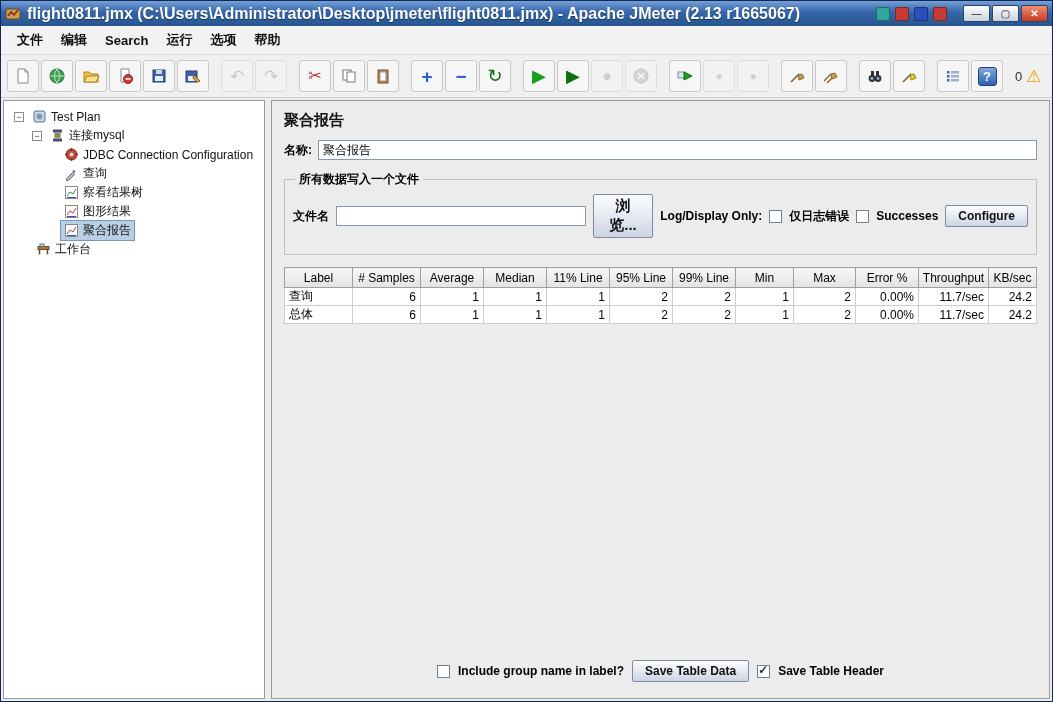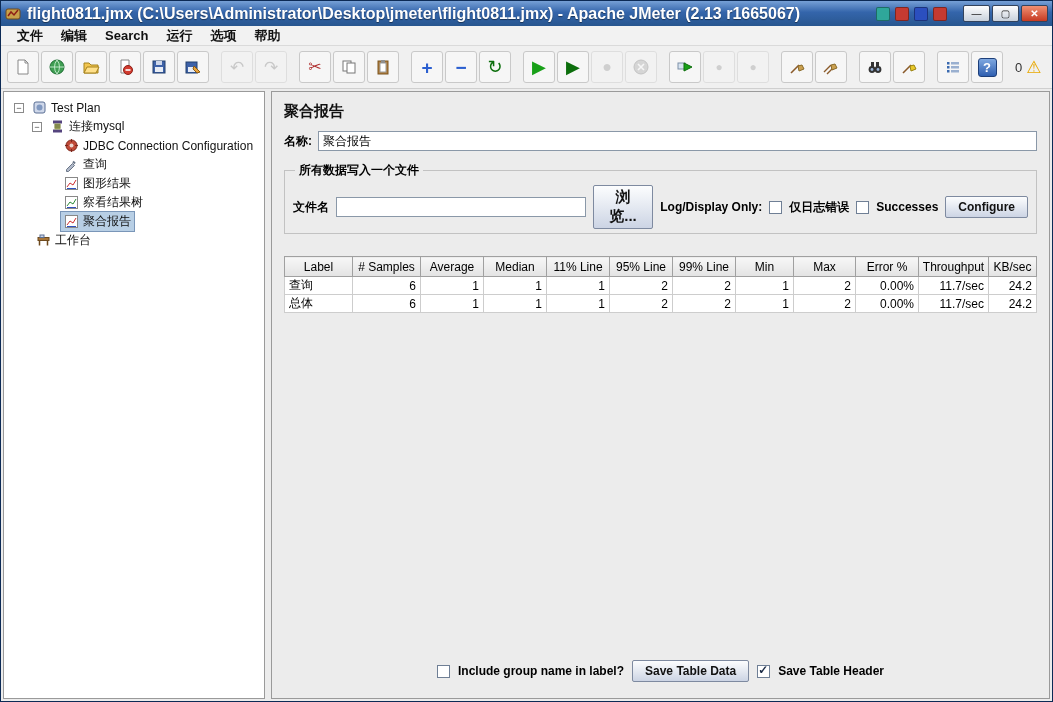--- a/index.html
+++ b/index.html
@@ -14,21 +14,21 @@
   .badges{display:flex;gap:5px;margin-right:10px;align-items:center;}
   .badge{width:14px;height:14px;border-radius:2px;border:1px solid rgba(0,0,0,.35);}
   .badge.teal{background:#2fa79a;}
   .badge.red{background:#c53а32;background:#c53a32;}
   .badge.blue{background:#2b4fbf;}
   .winbtns{display:flex;gap:2px;}
   .winbtn{width:27px;height:17px;border:1px solid #33435c;border-radius:2px;background:linear-gradient(#fdfdfd,#c9d1dc);font-size:10px;line-height:15px;text-align:center;color:#222;}
   .winbtn.close{background:linear-gradient(#f09072,#c63a22);color:#fff;font-weight:bold;}
 
   
-  .menubar{height:20px;flex:0 0 auto;background:#f2f2f2;border-bottom:1px solid #dadada;display:flex;align-items:center;padding:0 8px;gap:2px;}
+  .menubar{height:29px;flex:0 0 auto;background:#f2f2f2;border-bottom:1px solid #dadada;display:flex;align-items:center;padding:0 8px;gap:2px;}
   .menu-item{font-size:13px;font-weight:bold;color:#111;padding:2px 8px;}
 
   
   .toolbar{height:43px;flex:0 0 auto;background:#f0f0f0;border-bottom:1px solid #cfcfcf;display:flex;align-items:center;padding:0 6px;}
   .tgroup{display:flex;gap:2px;margin-right:12px;}
   .tbtn{width:32px;height:32px;border:1px solid #c9c9c9;border-radius:3px;background:#f6f6f6;display:flex;align-items:center;justify-content:center;}
   .tbtn.disabled{opacity:.45;}
   .glyph{font-size:16px;line-height:1;}
   .g-blue{color:#2b5fd0;font-weight:bold;font-size:19px;}
   .g-green{color:#18a018;font-size:18px;}
@@ -52,21 +52,21 @@
   .tspacer{width:14px;flex:0 0 auto;}
   .nodewrap{display:inline-flex;align-items:center;gap:4px;padding:1px 3px;border:1px solid transparent;}
   .nodewrap.sel{background:#b8cfe5;border:1px solid #7a96b8;}
   .tico{width:15px;height:15px;flex:0 0 auto;}
 
   
   .panel-title{font-size:15px;font-weight:bold;color:#111;margin:2px 0 10px;}
   .frow{display:flex;align-items:center;gap:6px;margin-bottom:5px;}
   .flabel{font-size:12px;font-weight:bold;white-space:nowrap;}
   .tfield{flex:1;height:20px;border:1px solid #8a98a8;background:#fff;font-size:12px;padding:0 4px;font-family:"Liberation Sans",sans-serif;}
-  .filebox{border:1px solid #c2c2c2;margin:6px 0 20px;padding:6px 8px 4px;}
+  .filebox{border:1px solid #c2c2c2;margin:6px 0 10px;padding:6px 8px 16px;}
   .filebox legend{font-size:12px;font-weight:bold;padding:0 4px;margin-left:2px;}
   .filerow{display:flex;align-items:center;gap:7px;}
   .fileinput{flex:0 1 250px;}
   .btn{border:1px solid #7e8aa0;background:linear-gradient(#fcfdfe,#e2e7f0 55%,#ccd4e4);font-weight:bold;font-size:12px;padding:3px 12px;border-radius:2px;color:#111;font-family:"Liberation Sans",sans-serif;}
   .btn.small{font-size:15px;padding:2px 8px;}
   .checkbox{width:13px;height:13px;flex:0 0 auto;display:inline-block;background:#fff;border:1px solid #6f7f95;position:relative;}
   .checkbox.checked::after{content:"✓";position:absolute;left:0;top:-3px;font-size:12px;font-weight:bold;color:#1a2a45;}
 
   
   table.agg{width:100%;border-collapse:collapse;table-layout:fixed;margin-top:2px;background:#fff;}
@@ -315,34 +315,34 @@
               <path d="M2.5 12.5l6-6 2 2-6 6h-2z" fill="#b0b8c8" stroke="#6a7688"></path>
               <path d="M9 4.5l2 2" stroke="#6a7688" stroke-width="2"></path>
             </svg>
           <span>查询</span>
         </span>
       </div>
       <div class="trow" style="padding-left:52px;">
         <span class="nodewrap">
           <svg class="tico" viewBox="0 0 15 15">
               <rect x="1.5" y="1.5" width="12" height="12" fill="#fff" stroke="#888"></rect>
+              <path d="M3 11l3-4 3 2 3-5" stroke="#2e8b3a" fill="none"></path>
+              <path d="M3 12.5h9" stroke="#3050c0"></path>
+            </svg>
+          <span>察看结果树</span>
+        </span>
+      </div>
+      <div class="trow" style="padding-left:52px;">
+        <span class="nodewrap">
+          <svg class="tico" viewBox="0 0 15 15">
+              <rect x="1.5" y="1.5" width="12" height="12" fill="#fff" stroke="#888"></rect>
               <path d="M3 11l3-4 3 2 3-5" stroke="#d03030" fill="none"></path>
               <path d="M3 12.5h9" stroke="#3050c0"></path>
             </svg>
           <span>图形结果</span>
-        </span>
-      </div>
-      <div class="trow" style="padding-left:52px;">
-        <span class="nodewrap">
-          <svg class="tico" viewBox="0 0 15 15">
-              <rect x="1.5" y="1.5" width="12" height="12" fill="#fff" stroke="#888"></rect>
-              <path d="M3 11l3-4 3 2 3-5" stroke="#2e8b3a" fill="none"></path>
-              <path d="M3 12.5h9" stroke="#3050c0"></path>
-            </svg>
-          <span>察看结果树</span>
         </span>
       </div>
       <div class="trow" style="padding-left:52px;">
         <span class="nodewrap sel">
           <svg class="tico" viewBox="0 0 15 15">
               <rect x="1.5" y="1.5" width="12" height="12" fill="#fff" stroke="#888"></rect>
               <path d="M3 11l3-4 3 2 3-5" stroke="#d03030" fill="none"></path>
               <path d="M3 12.5h9" stroke="#3050c0"></path>
             </svg>
           <span>聚合报告</span>

